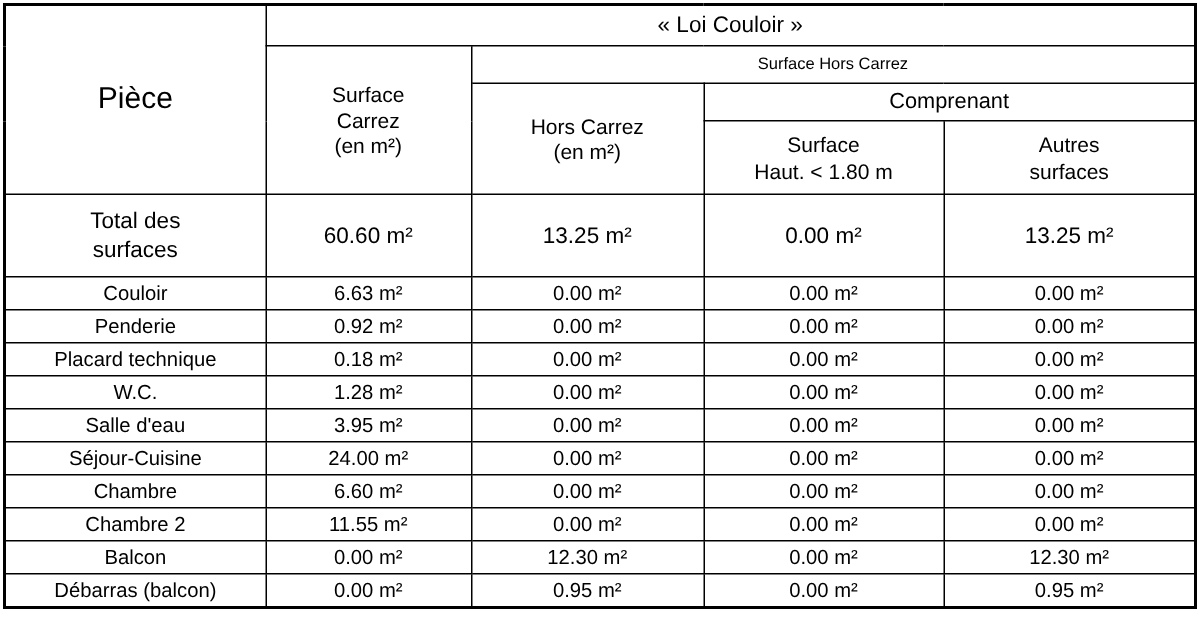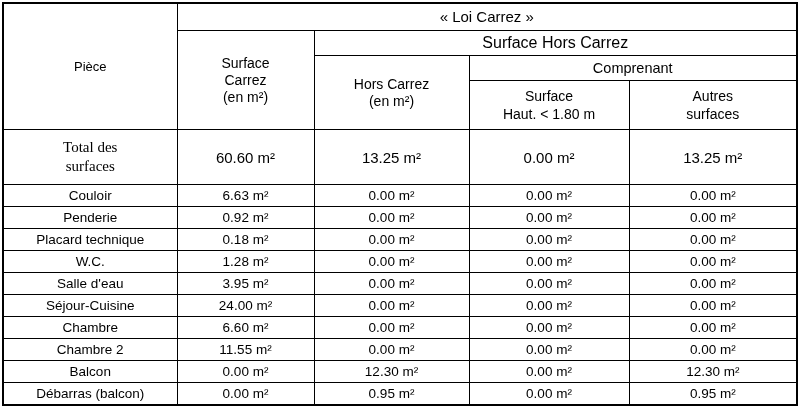--- a/index.html
+++ b/index.html
@@ -37,55 +37,54 @@
   table.carrez {
     border: 2px solid #000000;
   }
   .hdr-title {
     font-size: 15px;
     font-weight: bold;
     height: 26px;
     line-height: 18px;
   }
   .hdr-sub {
-    font-size: 16px;
+    font-size: 11px;
     font-weight: bold;
     height: 24px;
     line-height: 18px;
   }
   .hdr-comprenant {
     font-size: 14.5px;
     font-weight: bold;
     height: 24px;
     line-height: 18px;
     margin-left: 44px;
   }
   .hdr-piece {
-    font-size: 13px;
+    font-size: 20px;
     font-weight: bold;
   }
   .hdr-col {
     font-size: 14px;
     font-weight: bold;
     line-height: 17px;
   }
   .hdr-col-light {
     font-size: 14px;
     font-weight: normal;
     line-height: 18px;
   }
   .total-row td {
     font-size: 15px;
     font-weight: bold;
     height: 54px;
     line-height: 19px;
   }
   .total-label {
     text-align: center;
-    font-family: Liberation Serif, serif;
   }
   .data-row td {
     font-size: 13.5px;
     height: 21px;
     line-height: 19px;
     margin-top: 40px;
   }
   .cell-name {
     text-align: center;
   }
@@ -104,21 +103,21 @@
     <colgroup>
       <col class="col-piece">
       <col class="col-carrez">
       <col class="col-hors">
       <col class="col-surfhaut">
       <col class="col-autres">
     </colgroup>
     <thead>
       <tr>
         <td class="hdr-piece" rowspan="4">Pièce</td>
-        <td class="hdr-title" colspan="4">« Loi Carrez »</td>
+        <td class="hdr-title" colspan="4">« Loi Couloir »</td>
       </tr>
       <tr>
         <td class="hdr-col two-line" rowspan="3">
           <span>Surface</span>
           <span>Carrez</span>
           <span>(en m²)</span>
         </td>
         <td class="hdr-sub" colspan="3">Surface Hors Carrez</td>
       </tr>
       <tr>

